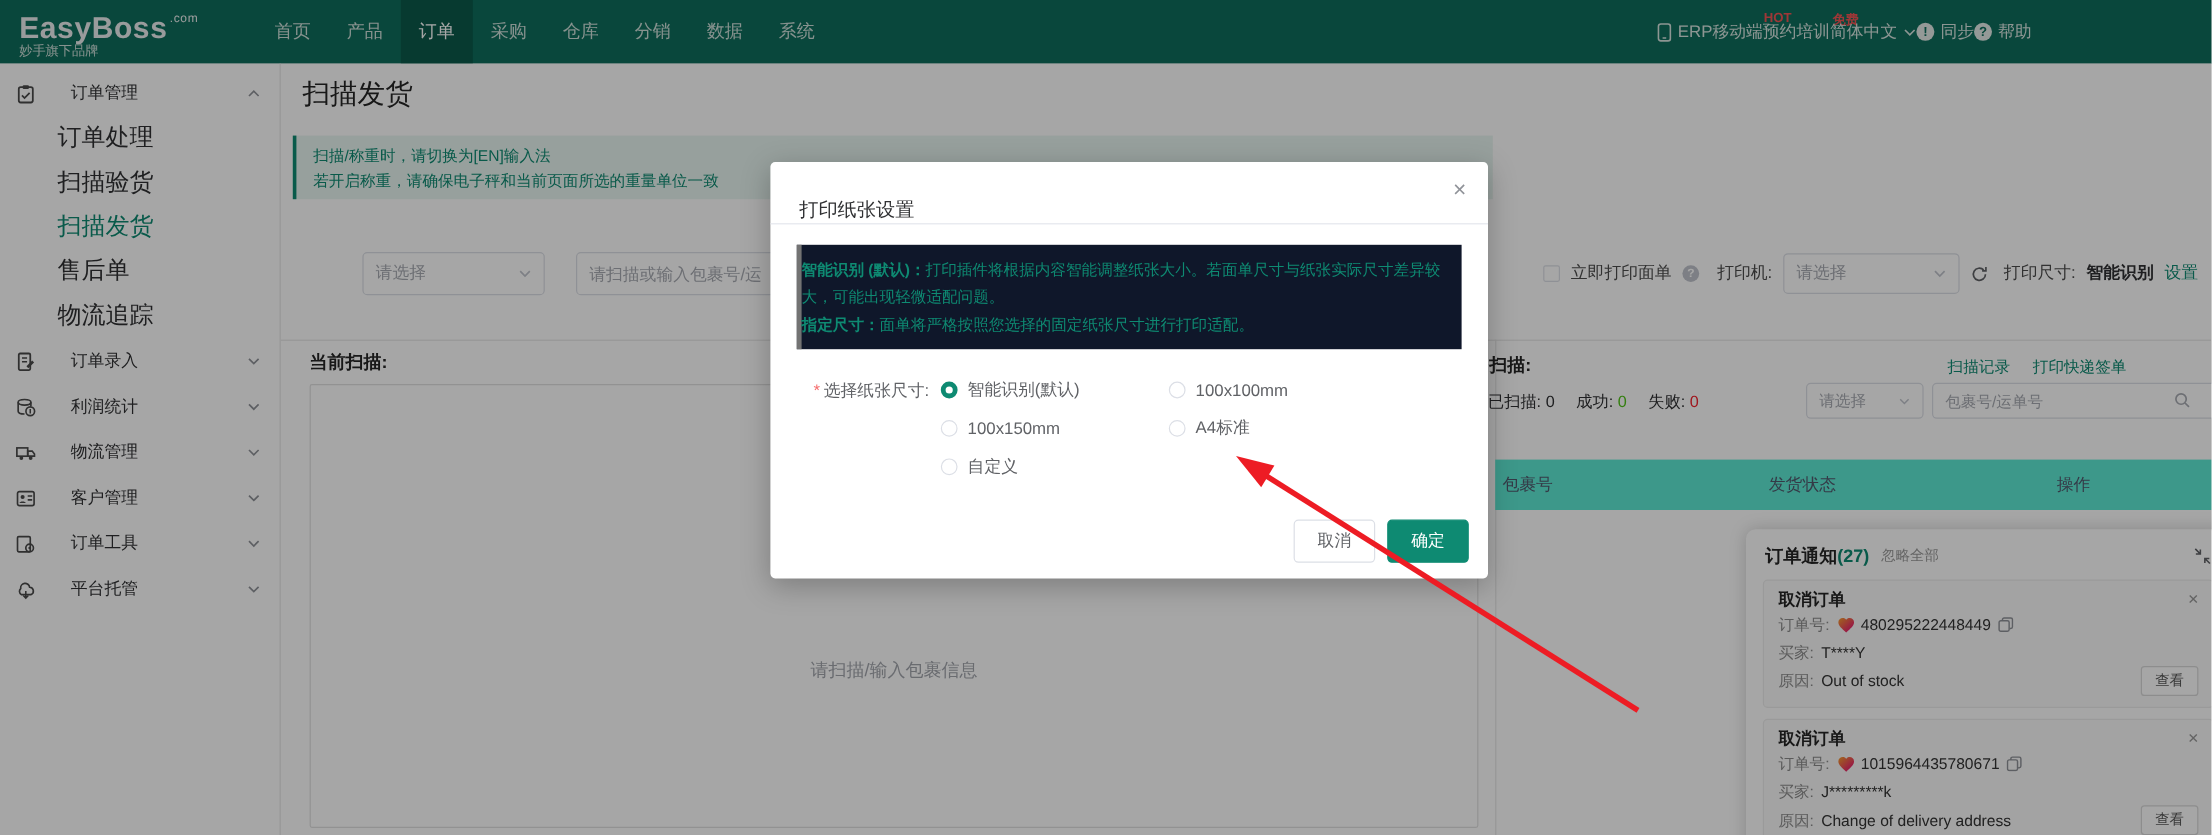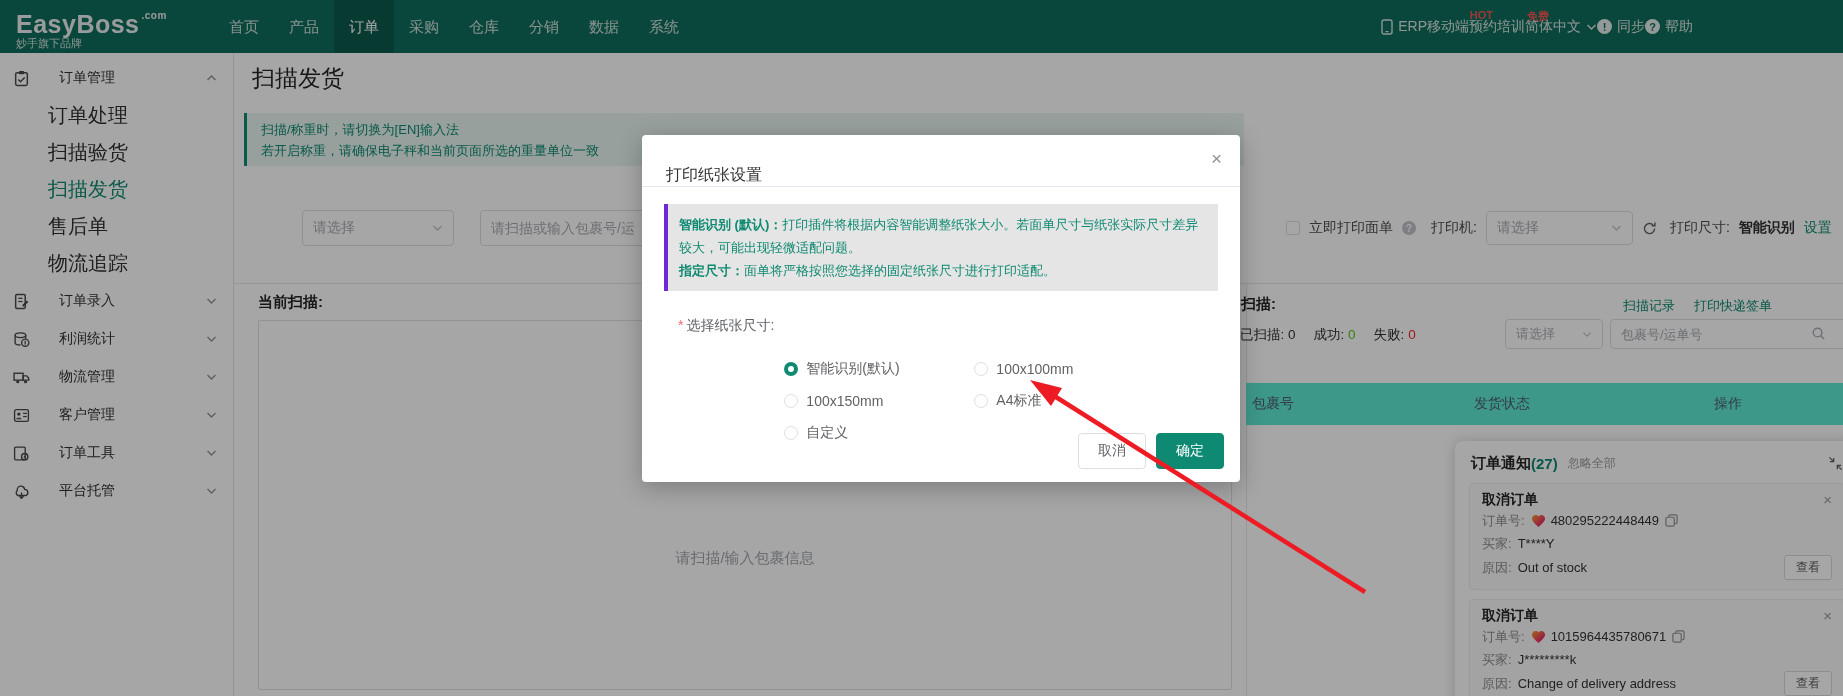--- a/index.html
+++ b/index.html
@@ -3,21 +3,21 @@
 <meta charset="utf-8">
 <style>
   * { margin:0; padding:0; box-sizing:border-box; }
   html,body { width:1843px; height:696px; overflow:hidden; }
   body { font-family:"Liberation Sans","DejaVu Sans",sans-serif; background:#fff; position:relative; }
 
   
   .topbar { height:53px; background:#0f6e5c; display:flex; align-items:center; position:relative; z-index:1; }
   .logo { width:210px; padding-left:16px; display:flex; flex-direction:column; justify-content:center; cursor:pointer; }
   .brand-line { color:#eceff0; font-size:25px; font-weight:bold; letter-spacing:.5px; line-height:26px; white-space:nowrap; }
-  .brand-com { font-size:10px; vertical-align:14px; font-weight:bold; margin-left:2px; }
+  .brand-com { font-size:10px; vertical-align:14px; font-weight:normal; margin-left:2px; }
   .tagline { color:#cfe0db; font-size:11px; line-height:13px; }
   .nav { display:flex; height:53px; margin-left:4px; }
   .nav-item { padding:0 15px; line-height:53px; font-size:15px; color:#cfe0db; cursor:pointer; white-space:nowrap; }
   .nav-item.active { background:#0b5a4a; color:#fff; }
   .top-right { margin-left:auto; display:flex; align-items:flex-end; padding-right:150px; color:#d9e6e2; font-size:14px; white-space:nowrap; }
   .top-link { display:flex; align-items:center; gap:5px; cursor:pointer; position:relative; }
   .sup-badge { position:absolute; top:-9px; right:-24px; color:#f25555; font-size:11px; font-weight:bold; }
   .circle-ic { width:15px; height:15px; border-radius:50%; background:#e3ece9; color:#0f6e5c; font-size:11px; font-weight:bold; display:flex; align-items:center; justify-content:center; }
 
   
@@ -81,26 +81,26 @@
   .copy-ic { margin-left:6px; cursor:pointer; display:flex; }
   .view-btn { margin-left:auto; background:#fff; border:1px solid #d9d9d9; border-radius:3px; font-size:12px; color:#595959; padding:3px 11px; cursor:pointer; flex:0 0 auto; }
 
   
   .dim { position:absolute; inset:0; background:rgba(0,0,0,.35); z-index:40; }
   .modal { position:absolute; left:642px; top:135px; width:598px; height:347px; background:#fff; border-radius:4px; box-shadow:0 6px 24px rgba(0,0,0,.25); z-index:50; }
   .modal-head { height:52px; border-bottom:1px solid #e4e7ed; display:flex; align-items:flex-end; padding:0 24px; }
   .modal-title { font-size:16px; color:#303133; }
   .modal-close { position:absolute; right:18px; top:13px; color:#909399; font-size:19px; cursor:pointer; }
   .modal-body { padding:17px 22px 0 22px; }
-  .notice { background:#e5e5e5; border-left:4px solid #6d28d9; padding:9px 11px; font-size:13px; color:#0e8a72; line-height:23px; }
+  .notice { background:#0f172a; border-left:4px solid #737373; padding:9px 0; font-size:13px; color:#0e8a72; line-height:23px; }
   .notice b { font-weight:bold; }
   .form-row { display:flex; margin-top:25px; padding-left:14px; }
   .form-label { font-size:14px; color:#606266; white-space:nowrap; margin-top:1px; }
   .req { color:#f56c6c; margin-right:3px; }
-  .opts { display:grid; grid-template-columns:190px 200px; row-gap:14px; margin-left:10px;margin-top:44px; }
+  .opts { display:grid; grid-template-columns:190px 200px; row-gap:14px; margin-left:10px; }
   .opt { display:flex; align-items:center; gap:8px; font-size:14px; color:#606266; cursor:pointer; }
   .radio { width:14px; height:14px; border:1px solid #dcdfe6; border-radius:50%; background:#fff; flex:0 0 auto; }
   .radio.checked { border:4px solid #0e8a72; }
   .modal-foot { position:absolute; right:16px; bottom:13px; display:flex; gap:10px; }
   .btn { font-size:14px; border-radius:4px; padding:8px 19px; cursor:pointer; font-family:inherit; }
   .btn-cancel { background:#fff; border:1px solid #dcdfe6; color:#606266; }
   .btn-confirm { background:#0e8a72; border:1px solid #0e8a72; color:#fff; }
 
   .arrow-layer { position:absolute; inset:0; z-index:60; pointer-events:none; }
 </style>

